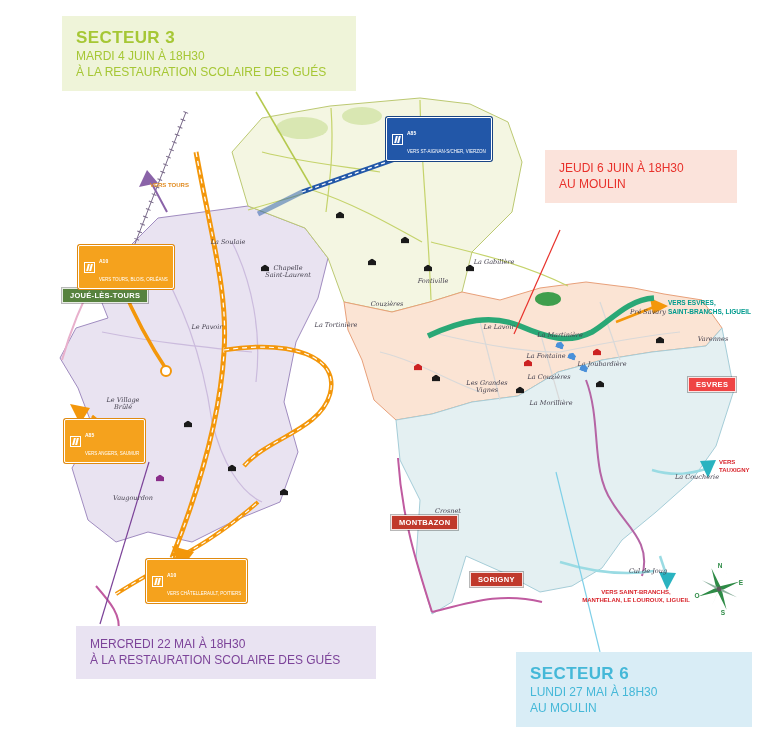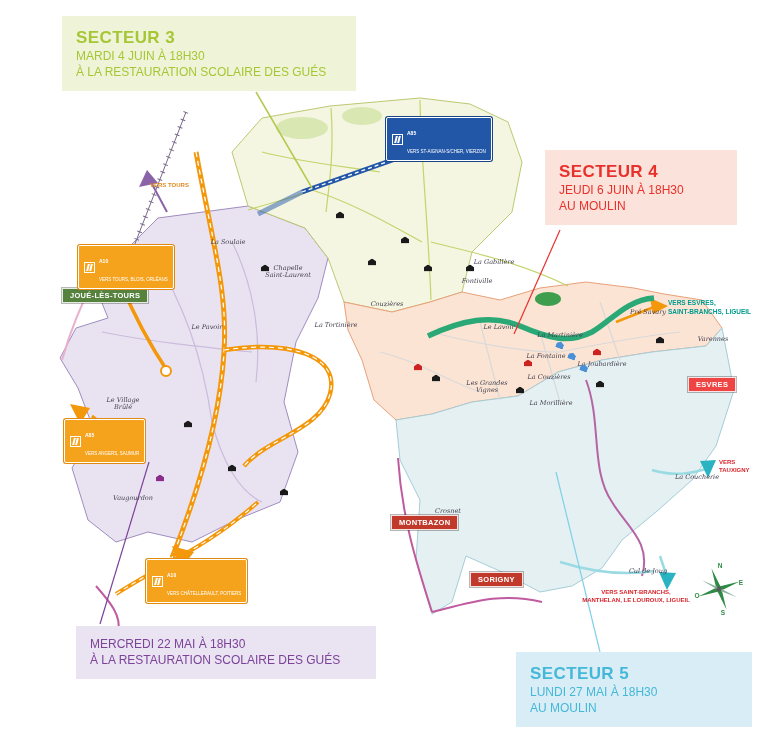--- a/index.html
+++ b/index.html
@@ -176,21 +176,21 @@
 Saint-Laurent</div>
       <div class="place" style="left: 228px; top: 243px;">La Soulaie</div>
       <div class="place" style="left: 207px; top: 328px;">Le Pavoir</div>
       <div class="place" style="left: 336px; top: 326px;">La Tortinière</div>
       <div class="place" style="left: 123px; top: 404px;">Le Village
 Brûlé</div>
       <div class="place" style="left: 134px; top: 436px;">Bel-Air</div>
       <div class="place" style="left: 117px; top: 447px;">La Mangerie</div>
       <div class="place" style="left: 117px; top: 499px; margin-left: 16px;">Vaugourdon</div>
       <div class="place" style="left: 387px; top: 305px;">Couzières</div>
-      <div class="place" style="left: 433px; top: 282px; margin-left: 44px;">Fontiville</div>
+      <div class="place" style="left: 433px; top: 282px;">Fontiville</div>
       <div class="place" style="left: 494px; top: 263px;">La Gabillère</div>
       <div class="place" style="left: 499px; top: 328px;">Le Lavoir</div>
       <div class="place" style="left: 560px; top: 336px;">La Martinière</div>
       <div class="place" style="left: 546px; top: 357px;">La Fontaine</div>
       <div class="place" style="left: 549px; top: 378px;">La Couzières</div>
       <div class="place" style="left: 602px; top: 365px;">La Joubardière</div>
       <div class="place" style="left: 551px; top: 404px;">La Morillière</div>
       <div class="place" style="left: 487px; top: 387px;">Les Grandes
 Vignes</div>
       <div class="place" style="left: 648px; top: 313px;">Pré Savary</div>
@@ -219,30 +219,29 @@
       <div class="house" style="left: 418px; top: 367px; background: rgb(204, 34, 34); transform: translate(-50%, -50%);"></div>
       <div class="house" style="left: 597px; top: 352px; background: rgb(204, 34, 34); transform: translate(-50%, -50%);"></div>
     </div>
 
   <div class="secbox" id="s3box">
     <div class="sec-title">SECTEUR 3</div>
     <div class="sec-line">MARDI 4 JUIN À 18H30</div>
     <div class="sec-line">À LA RESTAURATION SCOLAIRE DES GUÉS</div>
   </div>
   <div class="secbox" id="s4box">
-    <div class="sec-title">SECTEUR 4</div>
     <div class="sec-line">JEUDI 6 JUIN À 18H30</div>
     <div class="sec-line">AU MOULIN</div>
   </div>
   <div class="secbox" id="s1box">
     <div class="sec-line">MERCREDI 22 MAI À 18H30</div>
     <div class="sec-line">À LA RESTAURATION SCOLAIRE DES GUÉS</div>
   </div>
   <div class="secbox" id="s2box">
-    <div class="sec-title">SECTEUR 5</div>
+    <div class="sec-title">SECTEUR 6</div>
     <div class="sec-line">LUNDI 27 MAI À 18H30</div>
     <div class="sec-line">AU MOULIN</div>
   </div>
 
   <div class="townsign ts-green" id="sign-joue">JOUÉ-LÈS-TOURS</div>
   <div class="townsign ts-green" id="sign-monts">MONTS</div>
   <div class="townsign ts-red" id="sign-montbazon">MONTBAZON</div>
   <div class="townsign ts-red" id="sign-sorigny">SORIGNY</div>
   <div class="townsign ts-darkred" id="sign-esvres">ESVRES</div>
 

